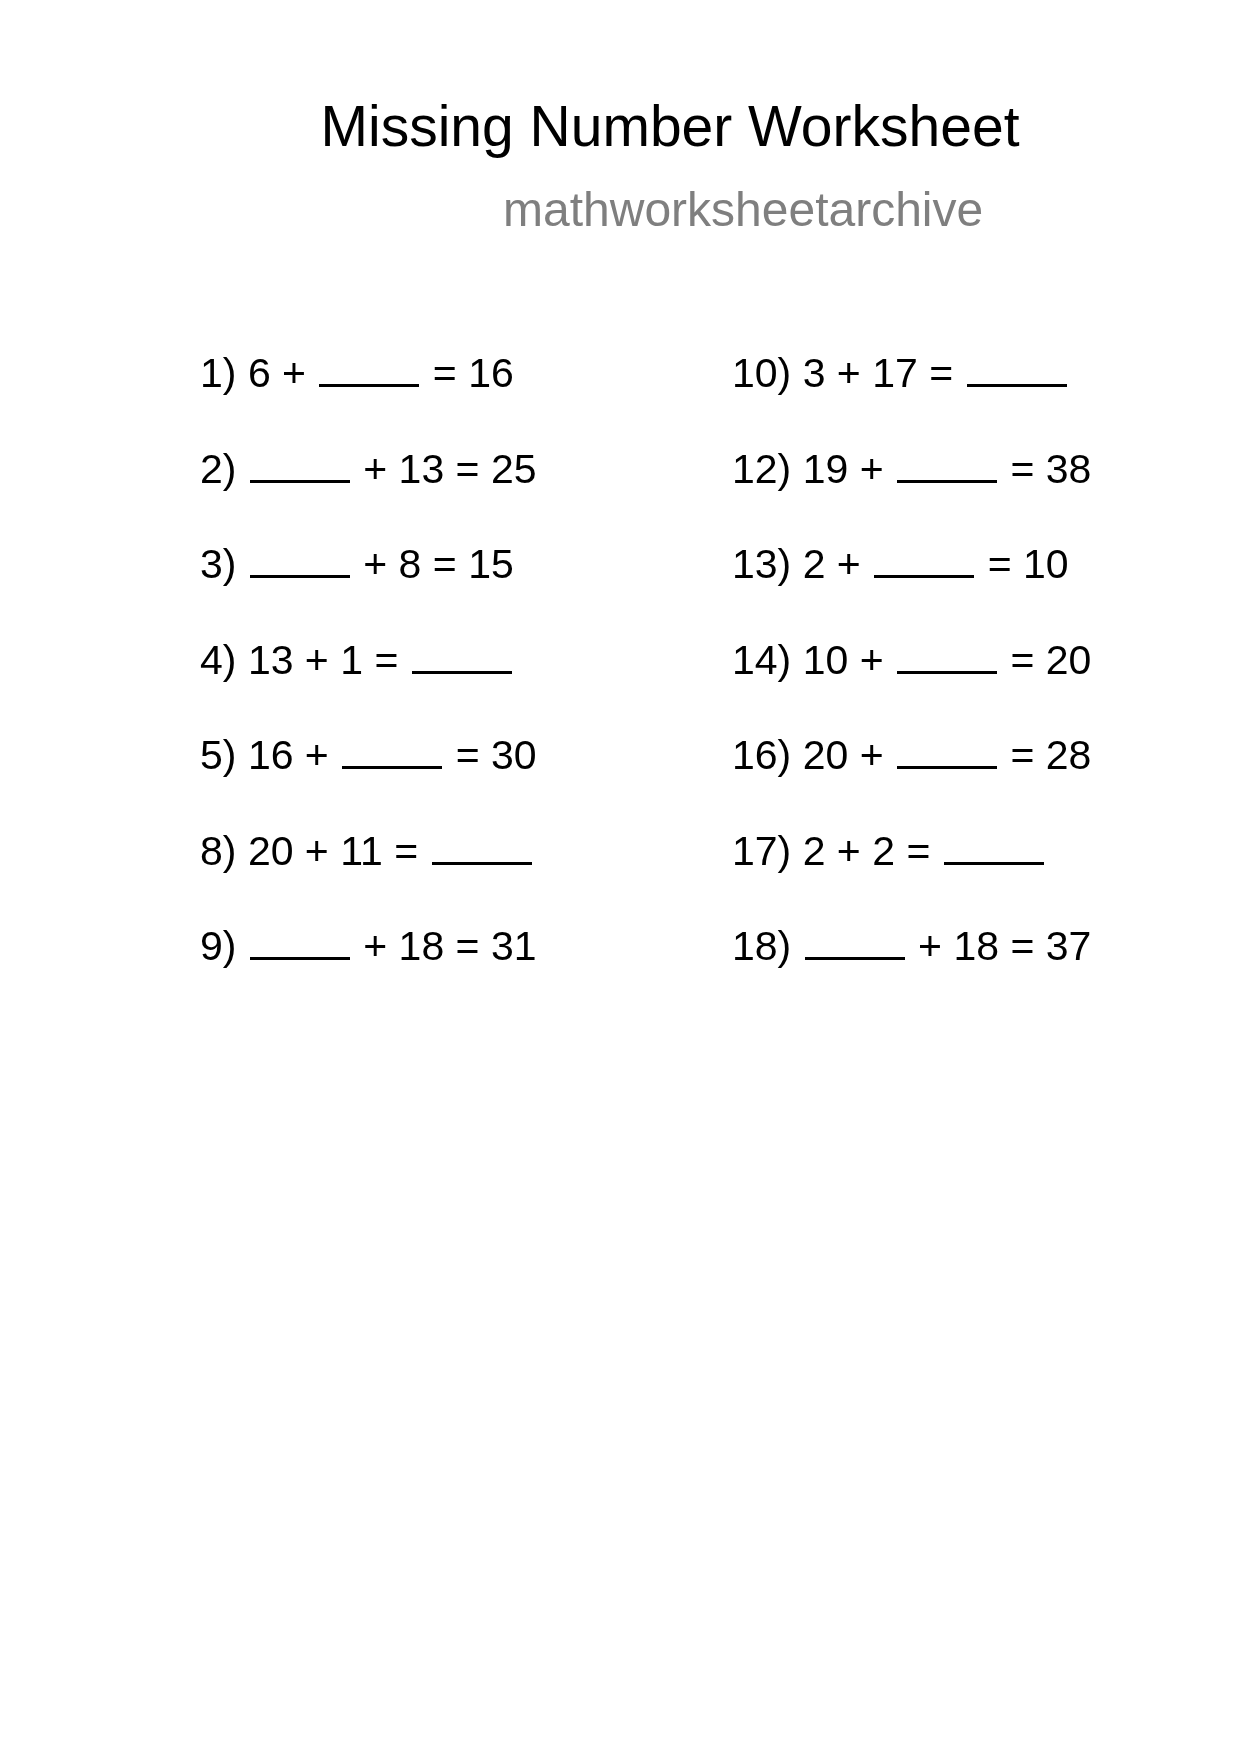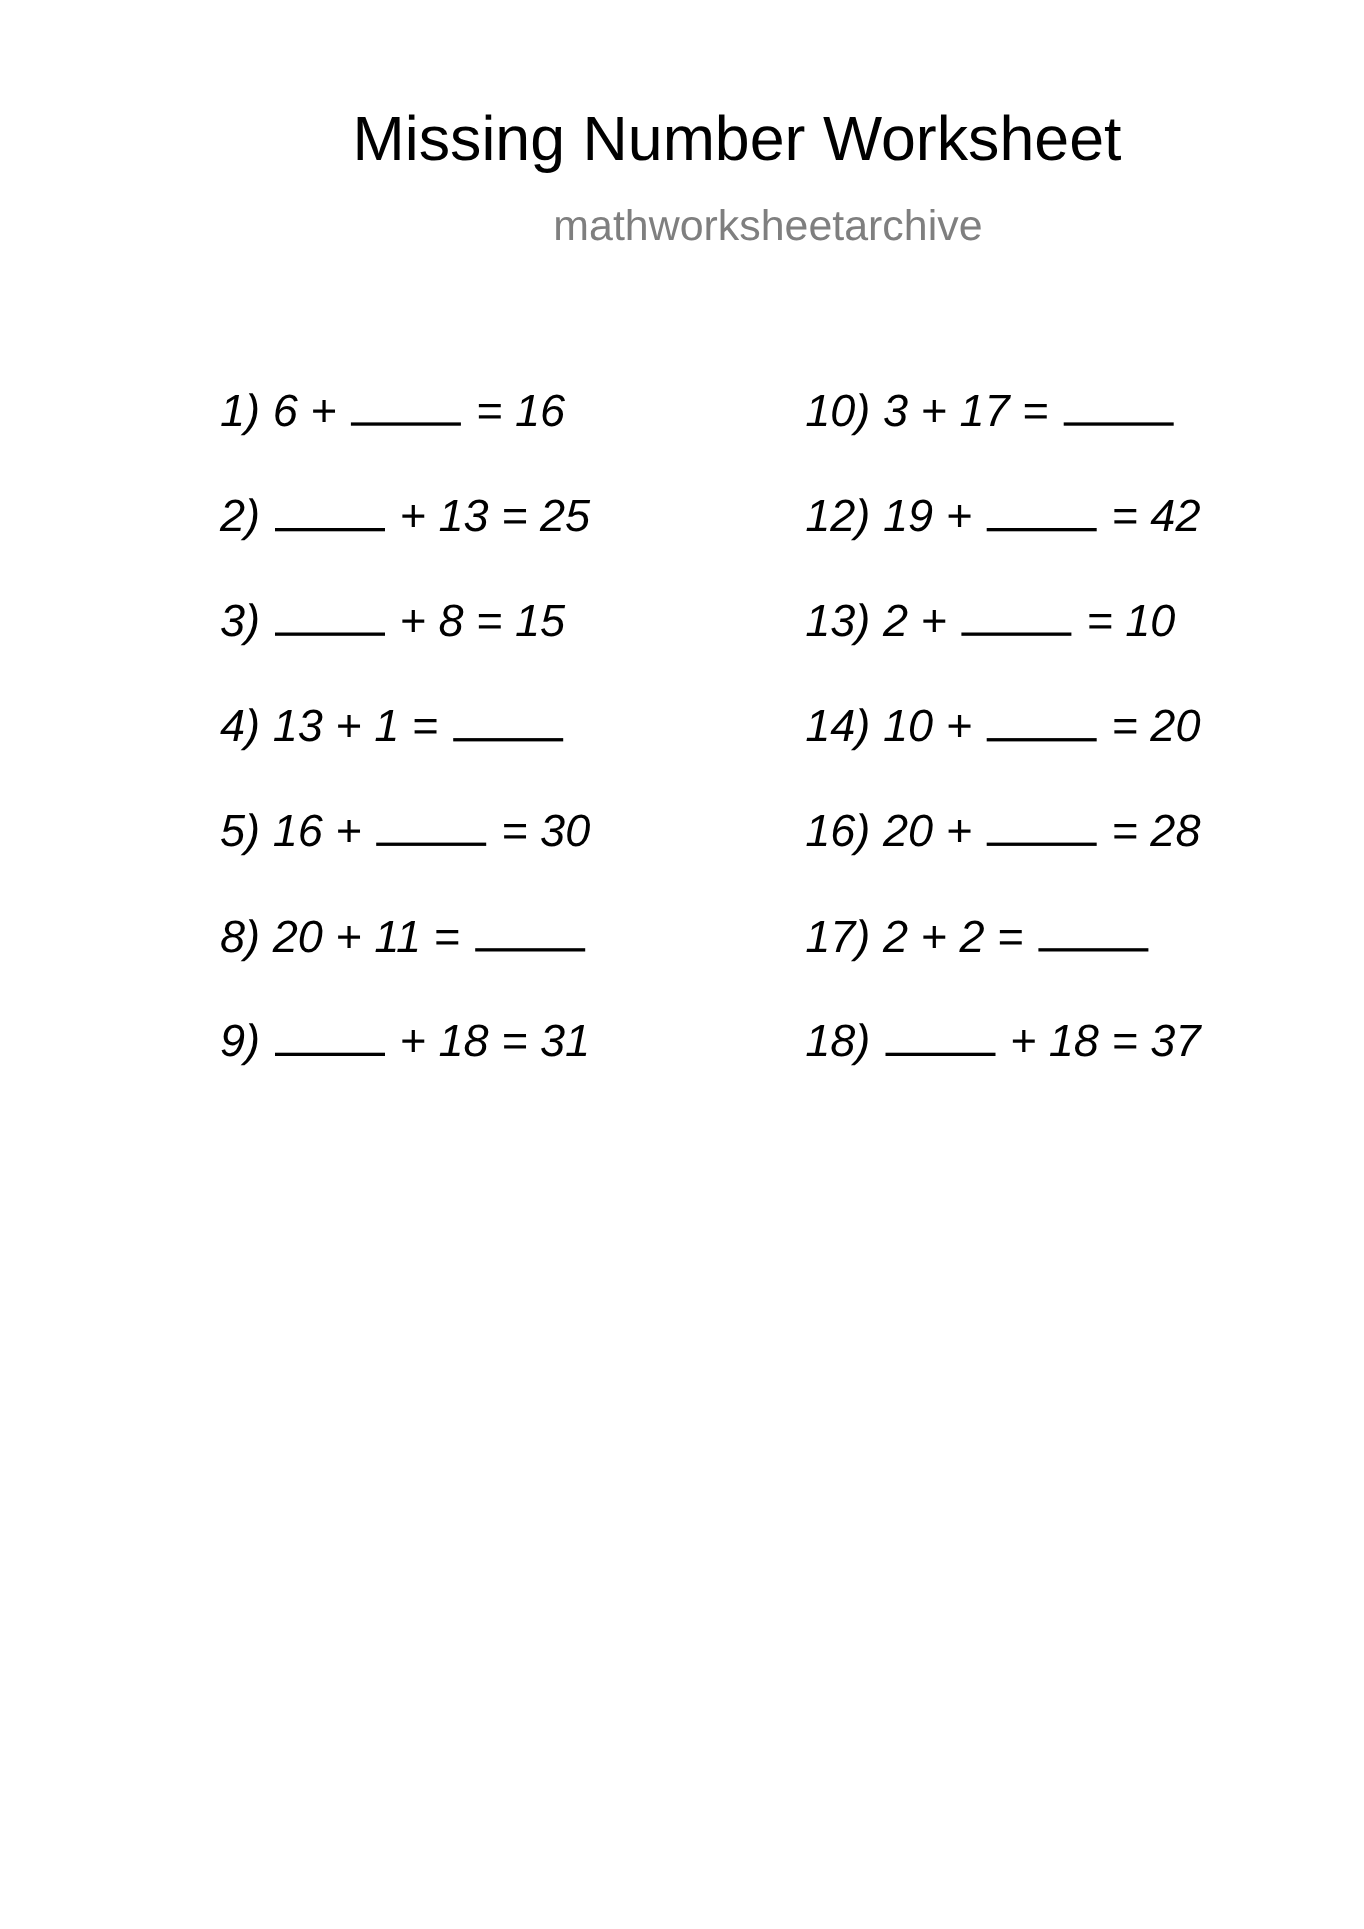--- a/index.html
+++ b/index.html
@@ -1,42 +1,42 @@
 <!DOCTYPE html>
 <html><head>
   <meta charset="utf-8">
   <style>
     html, body { margin: 0; padding: 0; background: #ffffff; }
     body { width: 1240px; height: 1754px; position: relative; overflow: hidden;
            font-family: "Liberation Sans", sans-serif; color: #000; }
     .title { position: absolute; left: 0; width: 1340px; top: 98px; text-align: center;
              font-size: 57px; line-height: 1; color: #000; }
-    .subtitle { position: absolute; left: 503px; top: 186px; font-size: 39px; line-height: 1; color: #7f7f7f; }
+    .subtitle { position: absolute; left: 503px; top: 186px; font-size: 48px; line-height: 1; color: #7f7f7f; }
     .col { position: absolute; top: 352px; }
     .col.left { left: 200px; }
     .col.right { left: 732px; }
-    .problem { height: 95.5px; font-size: 41px; line-height: 1; white-space: pre; font-style: italic; }
+    .problem { height: 95.5px; font-size: 41px; line-height: 1; white-space: pre; }
     .blank { display: inline-block; width: 100px; border-bottom: 3px solid #000; height: 32px; vertical-align: baseline; margin: 0 2px; }
   </style>
 </head>
 <body>
 
 <div class="title">Missing Number Worksheet</div>
 <div class="subtitle">mathworksheetarchive</div>
 
 <div class="col left" id="colL">
     <div class="problem"><span>1)</span> <span>6 +</span> <span class="blank"></span> <span>= 16</span> </div>
     <div class="problem"><span>2)</span> <span class="blank"></span> <span>+ 13 = 25</span> </div>
     <div class="problem"><span>3)</span> <span class="blank"></span> <span>+ 8 = 15</span> </div>
     <div class="problem"><span>4)</span> <span>13 + 1 =</span> <span class="blank"></span> </div>
     <div class="problem"><span>5)</span> <span>16 +</span> <span class="blank"></span> <span>= 30</span> </div>
     <div class="problem"><span>8)</span> <span>20 + 11 =</span> <span class="blank"></span> </div>
     <div class="problem"><span>9)</span> <span class="blank"></span> <span>+ 18 = 31</span> </div>
   </div>
 <div class="col right" id="colR">
     <div class="problem"><span>10)</span> <span>3 + 17 =</span> <span class="blank"></span> </div>
-    <div class="problem"><span>12)</span> <span>19 +</span> <span class="blank"></span> <span>= 42</span> </div>
+    <div class="problem"><span>12)</span> <span>19 +</span> <span class="blank"></span> <span>= 38</span> </div>
     <div class="problem"><span>13)</span> <span>2 +</span> <span class="blank"></span> <span>= 10</span> </div>
     <div class="problem"><span>14)</span> <span>10 +</span> <span class="blank"></span> <span>= 20</span> </div>
     <div class="problem"><span>16)</span> <span>20 +</span> <span class="blank"></span> <span>= 28</span> </div>
     <div class="problem"><span>17)</span> <span>2 + 2 =</span> <span class="blank"></span> </div>
     <div class="problem"><span>18)</span> <span class="blank"></span> <span>+ 18 = 37</span> </div>
   </div>
 
 </body></html>

